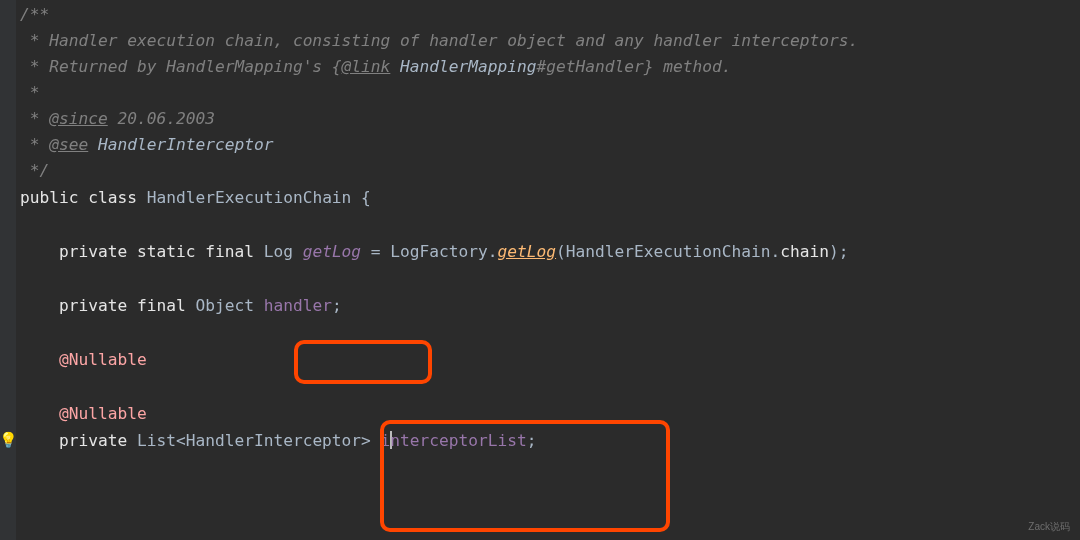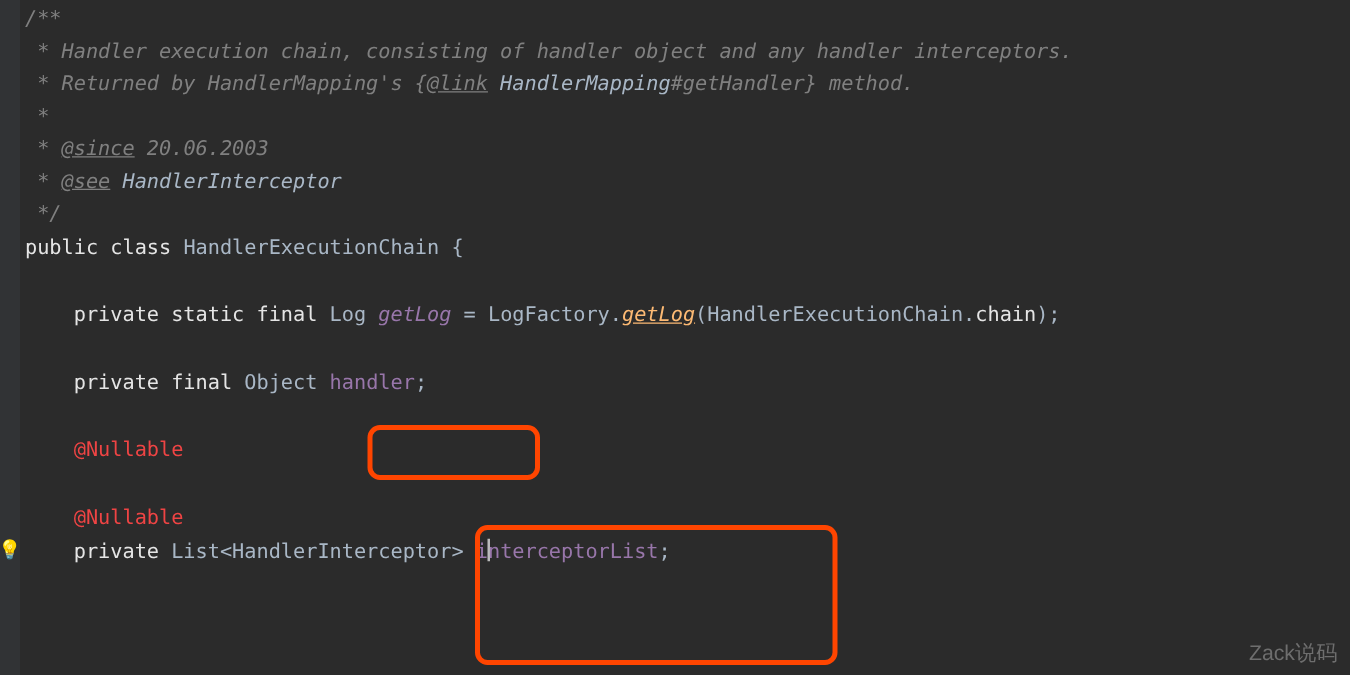--- a/index.html
+++ b/index.html
@@ -30,39 +30,39 @@
   }
   .line.tight { height: 26px; line-height: 26px; }
   .comment { color: #808080; font-style: italic; }
   .tag { color: #808080; font-style: italic; text-decoration: underline; }
   .link-class { color: #A9B7C6; font-style: italic; }
   .kw { color: #e5e5e5; }
   .ident { color: #A9B7C6; }
   .field-static { color: #9876AA; font-style: italic; }
   .field { color: #9876AA; }
   .method-static { color: #fdba74; font-style: italic; text-decoration: underline; }
-  .annotation { color: #ef4444; margin-top: 27px; }
+  .annotation { color: #fca5a5; margin-top: 27px; }
   .punct { color: #A9B7C6; }
   .bulb {
     position: absolute;
     left: -1px;
     font-style: normal;
     font-size: 15px;
     color: #F0A30A;
   }
   .highlight-box {
     position: absolute;
     border: 4px solid #FF4500;
     border-radius: 10px;
     pointer-events: none;
   }
   .watermark {
     position: absolute;
     right: 10px; bottom: 6px;
-    font-size: 17px;
+    font-size: 10px;
     color: #6E6E6E;
     font-family: sans-serif;
     font-style: normal;
   }
   .caret {
     display:inline-block;
     width:2px; height:18px;
     background:#BBBBBB;
     vertical-align:-3px;
     margin-right:-2px;

